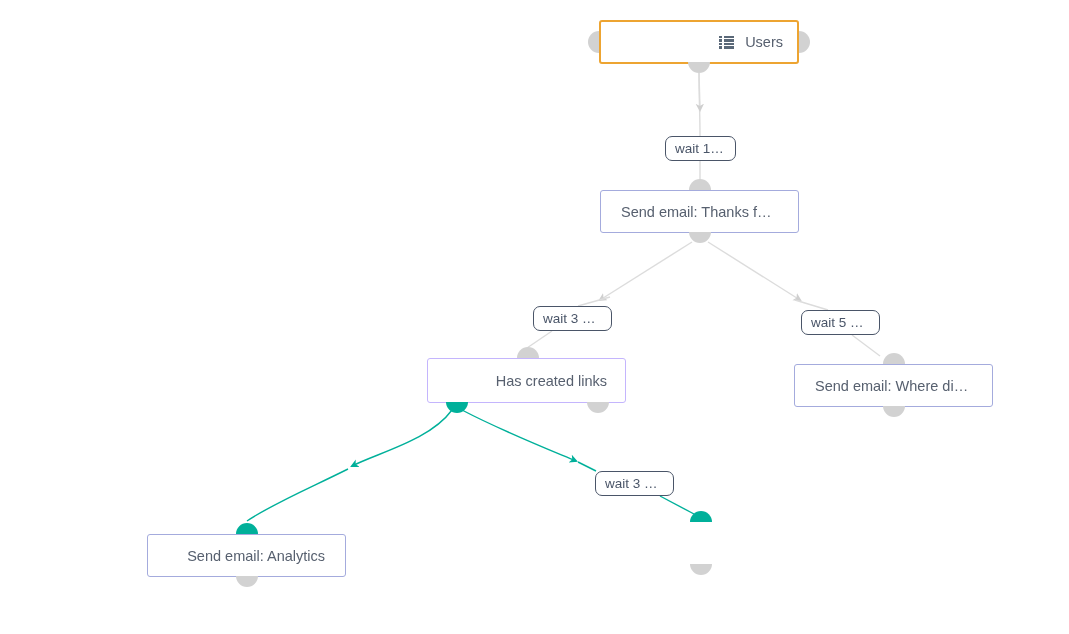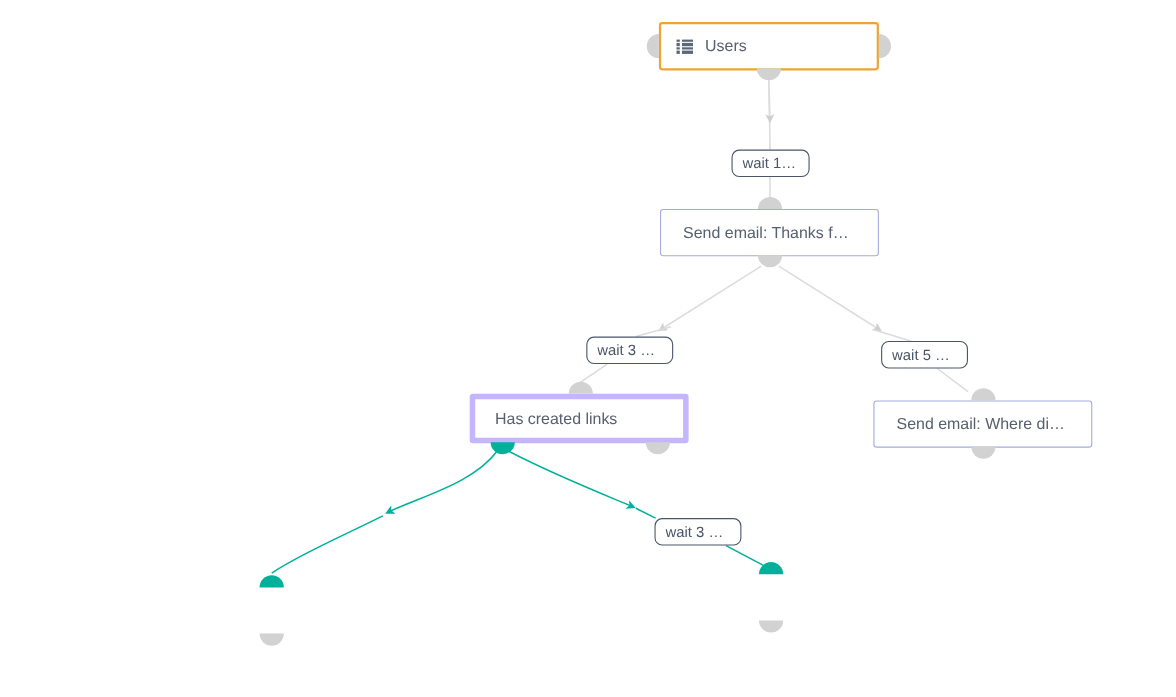--- a/index.html
+++ b/index.html
@@ -26,20 +26,21 @@
     pointer-events: none;
   }
   .node {
     position: absolute;
     box-sizing: border-box;
     background: #ffffff;
     border-radius: 3px;
     display: flex;
     align-items: center;
     z-index: 5;
+    justify-content: flex-end;
   }
   .node-label {
     font-size: 14.5px;
     color: #57606f;
     white-space: nowrap;
     overflow: hidden;
     text-overflow: ellipsis;
   }
   
   .node-source {
@@ -47,21 +48,21 @@
     padding: 0 14px;
     gap: 11px;
   }
   
   .node-email {
     border: 1px solid #a4abdd;
     padding: 0 20px;
   }
   
   .node-condition {
-    border: 5px solid #c4b5fd;
+    border: 1px solid #c4b5fd;
     padding: 0 18px;
   }
   
   .node-wait {
     border: 1px solid #4a5568;
     border-radius: 7px;
     padding: 0 9px;
     height: 25px;
     background: #ffffff;
   }
@@ -220,20 +221,23 @@
   </div>
 
   <div class="node node-email" style="left:794px; top:364px; width:199px; height:43px;">
     <span class="node-label">Send email: Where did yo…</span>
   </div>
 
   <div class="node node-wait" style="left:595px; top:471px; width:79px; height:25px;">
     <span class="node-label">wait 3 days</span>
   </div>
 
+  <div class="node node-email" style="left:147px; top:534px; width:199px; height:43px;">
+    <span class="node-label">Send email: Analytics</span>
+  </div>
 
 
   <div class="handle handle-left" style="left:588px; top:31px;"></div>
   <div class="handle handle-right" style="left:799px; top:31px;"></div>
   <div class="handle handle-bottom" style="left:688px; top:62px;"></div>
 
   <div class="handle handle-top" style="left:689px; top:179px;"></div>
   <div class="handle handle-bottom" style="left:689px; top:232px;"></div>
 
   <div class="handle handle-top" style="left:517px; top:347px;"></div>

